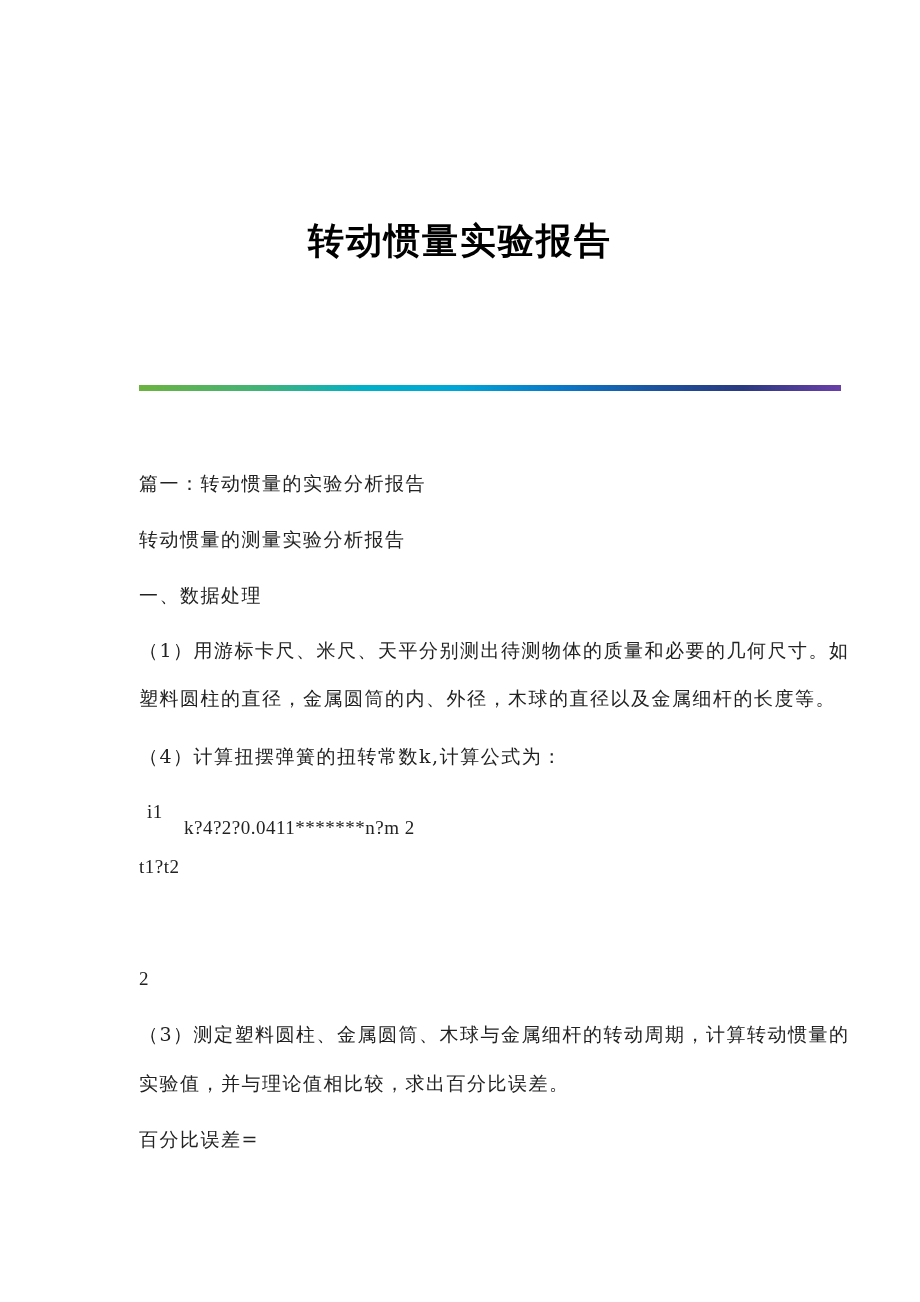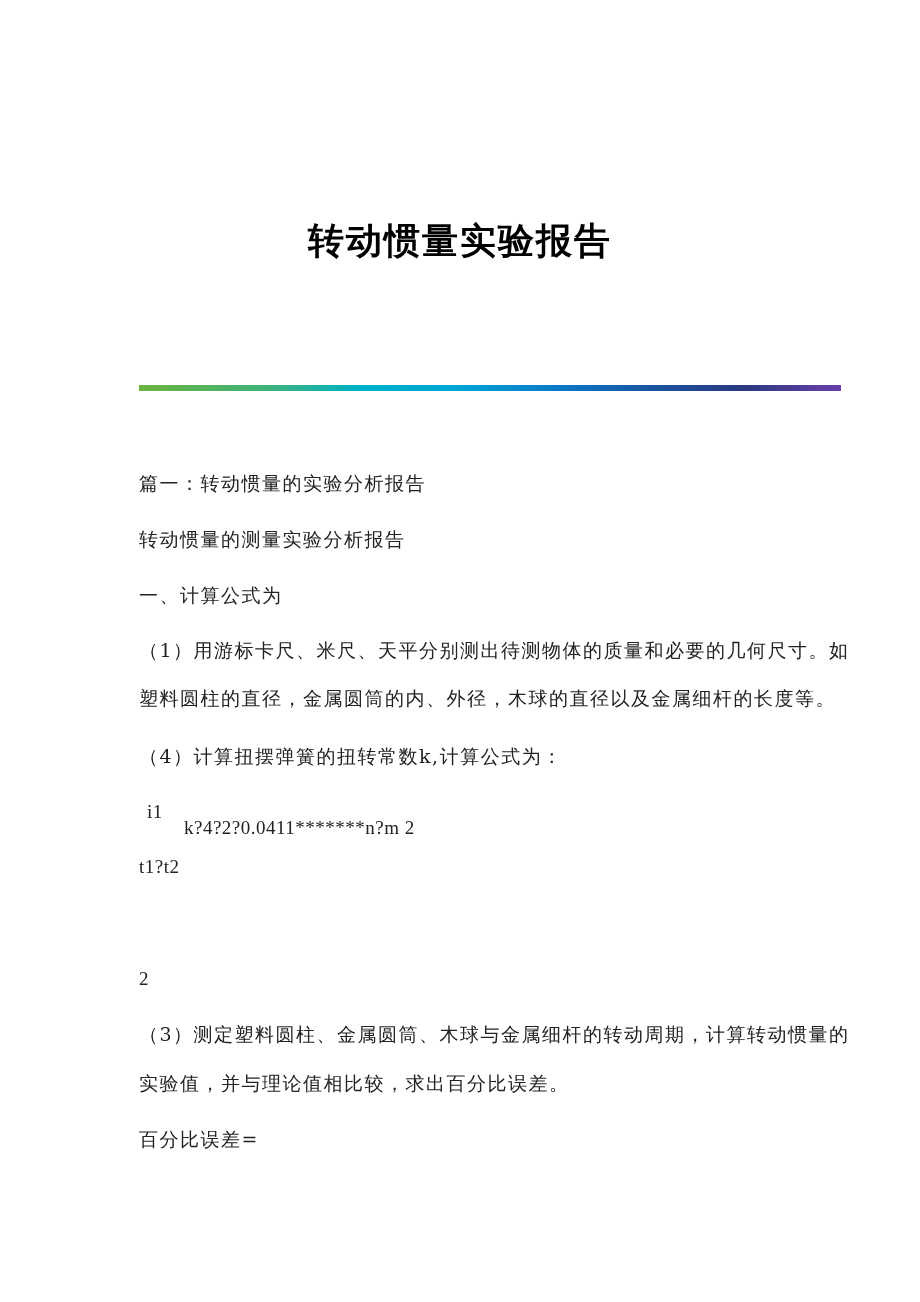--- a/index.html
+++ b/index.html
@@ -62,21 +62,21 @@
 </head>
 <body>
 
 <div>
   <div class="doc-title">转动惯量实验报告</div>
 
   <div class="divider-bar"></div>
 
   <div class="body-text" style="top:472px;">篇一：转动惯量的实验分析报告</div>
   <div class="body-text" style="top:528px;">转动惯量的测量实验分析报告</div>
-  <div class="body-text" style="top:584px;">一、计算公式为</div>
+  <div class="body-text" style="top:584px;">一、数据处理</div>
   <div class="body-text" style="top:639px;">（1）用游标卡尺、米尺、天平分别测出待测物体的质量和必要的几何尺寸。如</div>
   <div class="body-text" style="top:687px;">塑料圆柱的直径，金属圆筒的内、外径，木球的直径以及金属细杆的长度等。</div>
   <div class="body-text" style="top:745px;">（4）计算扭摆弹簧的扭转常数k,计算公式为：</div>
   <div class="body-text mono" style="top:801px;margin-left:8px;">i1</div>
   <div class="body-text mono" style="top:817px;margin-left:45px;">k?4?2?0.0411*******n?m 2</div>
   <div class="body-text mono" style="top:856px;">t1?t2</div>
   <div class="body-text mono" style="top:968px;">2</div>
   <div class="body-text" style="top:1023px;">（3）测定塑料圆柱、金属圆筒、木球与金属细杆的转动周期，计算转动惯量的</div>
   <div class="body-text" style="top:1072px;">实验值，并与理论值相比较，求出百分比误差。</div>
   <div class="body-text" style="top:1128px;">百分比误差=</div>

